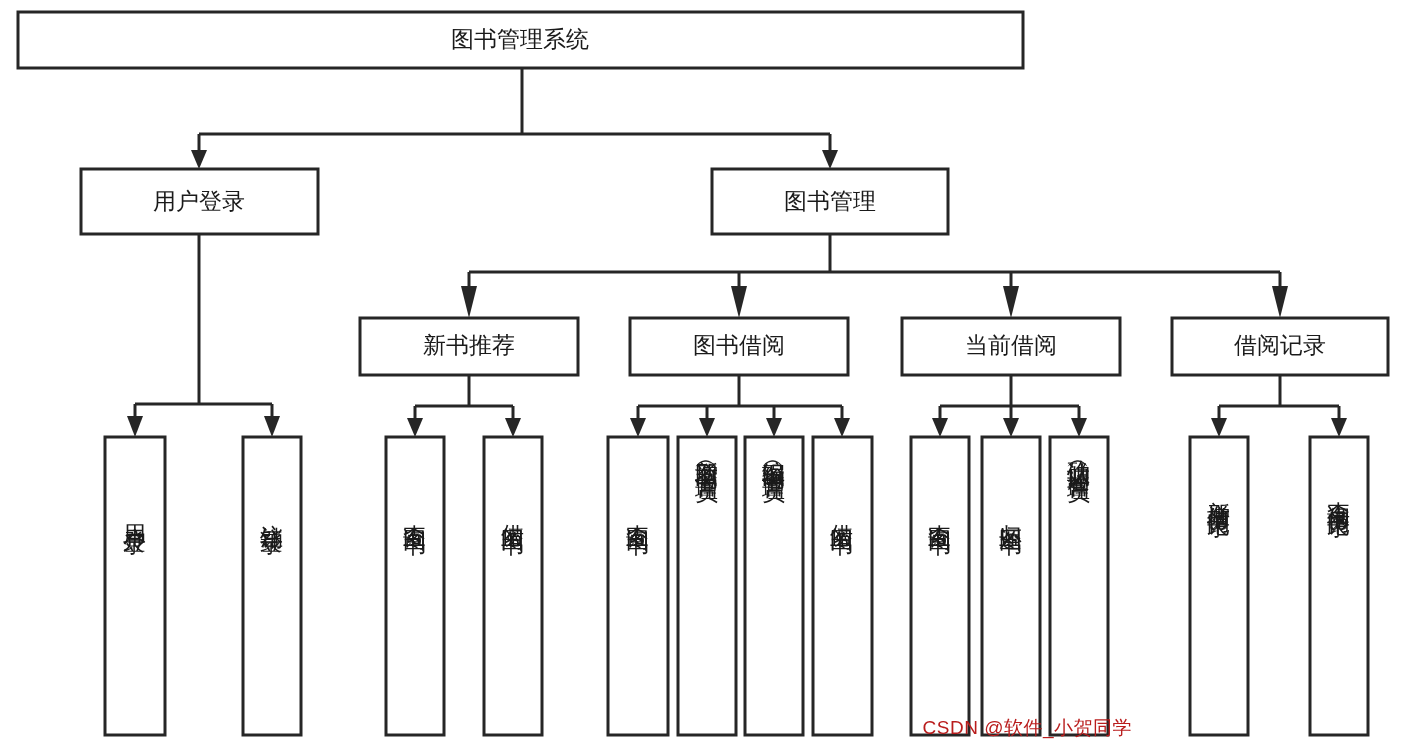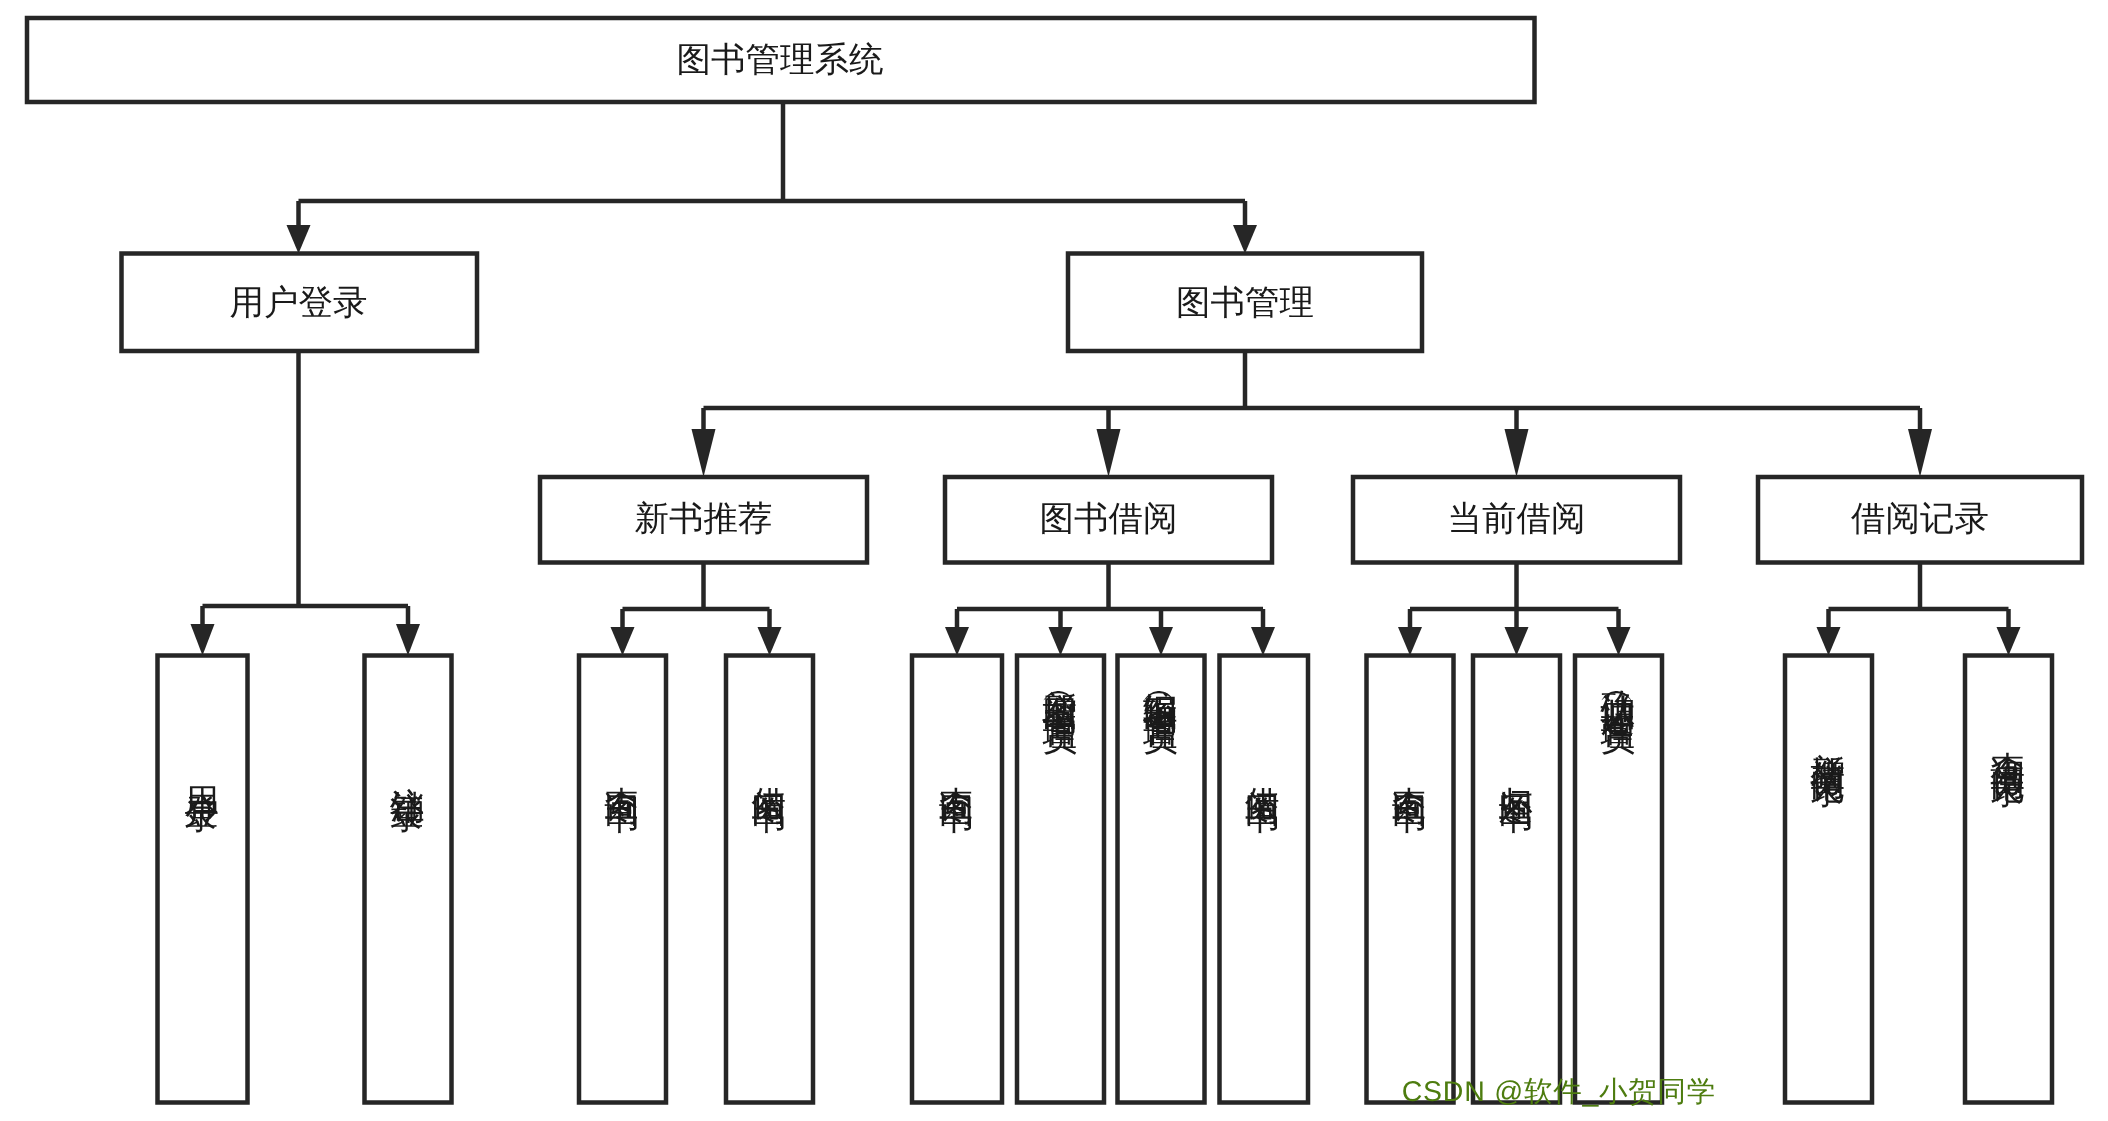--- a/index.html
+++ b/index.html
@@ -51,25 +51,25 @@
     stroke: #262626;
     stroke-width: 3;
     fill: none;
   }
   .arrow-head {
     fill: #262626;
     stroke: none;
   }
   .watermark {
     position: absolute;
-    right: 0;
+    right: 12px;
     bottom: 6px;
     font-family: "Liberation Sans", "DejaVu Sans", sans-serif;
     font-size: 19px;
-    color: #4d7c0f;
+    color: #b91c1c;
     letter-spacing: 0.5px;
     white-space: nowrap;
     pointer-events: none;
   }
 </style>
 </head>
 <body>
 
 <div id="diagram-root">
   <svg id="flow" viewBox="0 0 1405 747" xmlns="http://www.w3.org/2000/svg">

